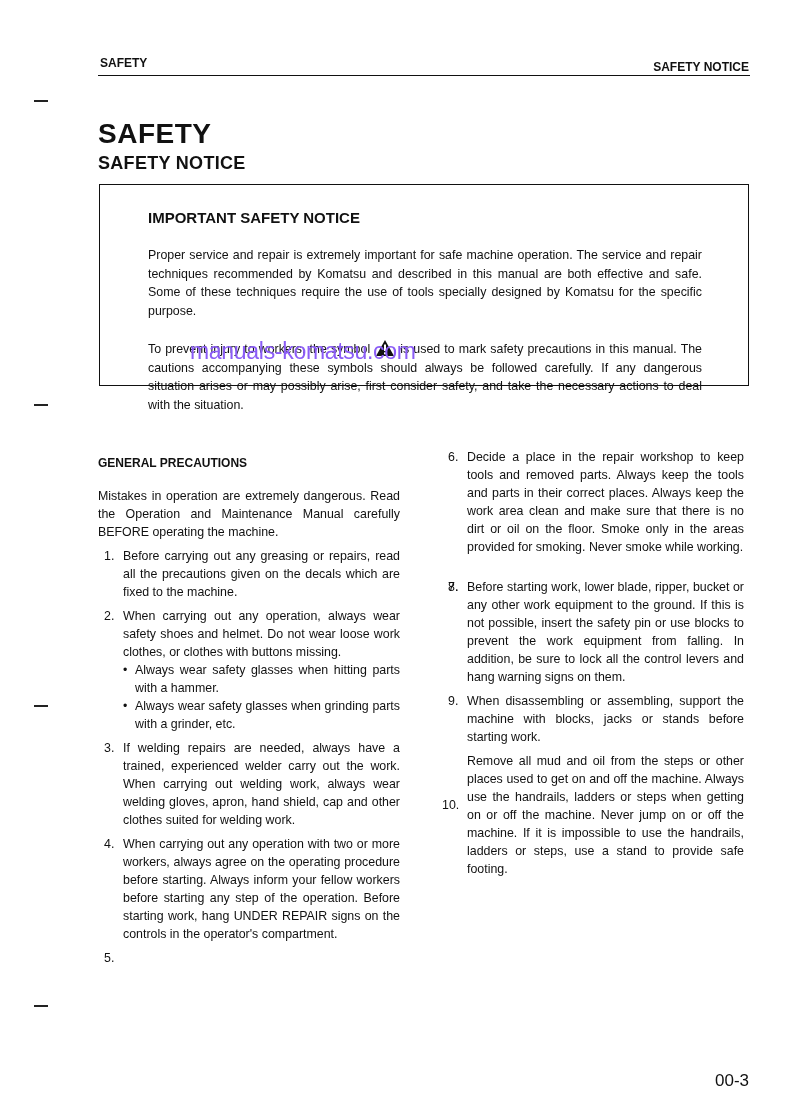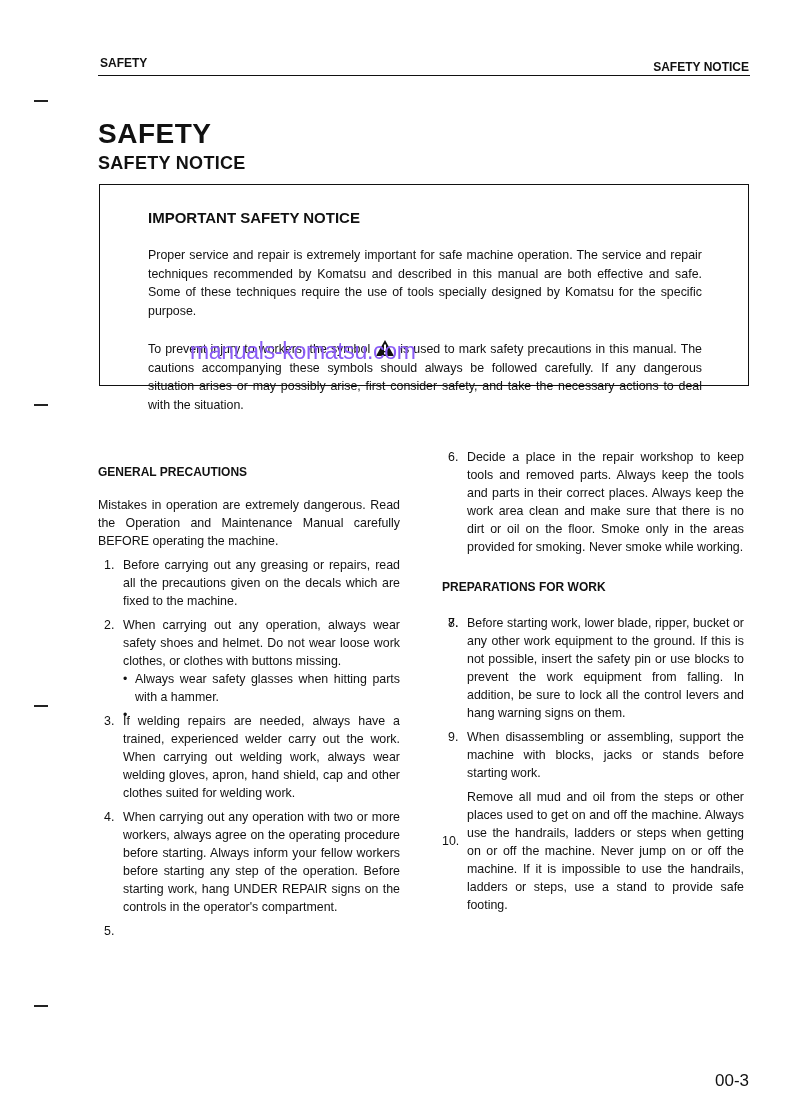--- a/index.html
+++ b/index.html
@@ -22,21 +22,21 @@
     .notice-p1 { top: 61px; }
     .notice-p2 { top: 155px; }
     .warn-icon { display: inline-block; width: 18px; height: 16px; vertical-align: -3px; margin: 0 2px; }
     .watermark {
       position: absolute; left: 190px; top: 340px; font-size: 23px; color: #8b5cf6;
       letter-spacing: -0.3px; line-height: 1;
     }
     .col { position: absolute; width: 302px; font-size: 12.4px; line-height: 18px; }
     .col-left { left: 98px; top: 446px; }
     .col-right { left: 442px; top: 448px; }
-    .sec-heading { font-size: 12px; font-weight: bold; margin: 17px 0 15px 0; }
+    .sec-heading { font-size: 12px; font-weight: bold; margin: 8px 0 15px 0; }
     .intro { text-align: justify; margin: 0 0 6px 0; }
     .item { position: relative; padding-left: 25px; text-align: justify; margin: 0 0 6px 0; }
     .item .num { position: absolute; left: 6px; top: 0; }
     .item .num.wide { left: 0; margin-top: 44px; }
     .bullet { position: relative; padding-left: 12px; text-align: justify; }
     .bullet .dot { position: absolute; left: 0; top: 0; }
     .page-number { position: absolute; right: 44px; top: 1071px; font-size: 17px; }
   </style>
 </head>
 <body>
@@ -78,20 +78,21 @@
 
   <div class="item">
     <span class="num">2.</span>
     <span>When carrying out any operation, always wear safety shoes and helmet. Do not wear loose work clothes, or clothes with buttons missing.</span>
     <div class="bullet">
       <span class="dot">•</span>
       <span>Always wear safety glasses when hitting parts with a hammer.</span>
     </div>
     <div class="bullet">
       <span class="dot">•</span>
+      <span>Always wear safety glasses when grinding parts with a grinder, etc.</span>
     </div>
   </div>
 
   <div class="item">
     <span class="num">3.</span>
     <span>If welding repairs are needed, always have a trained, experienced welder carry out the work. When carrying out welding work, always wear welding gloves, apron, hand shield, cap and other clothes suited for welding work.</span>
   </div>
 
   <div class="item">
     <span class="num">4.</span>
@@ -102,21 +103,20 @@
     <span class="num">5.</span>
   </div>
 </div>
 
 <div class="col col-right">
   <div class="item" style="margin-bottom:22px">
     <span class="num">6.</span>
     <span>Decide a place in the repair workshop to keep tools and removed parts. Always keep the tools and parts in their correct places. Always keep the work area clean and make sure that there is no dirt or oil on the floor. Smoke only in the areas provided for smoking. Never smoke while working.</span>
   </div>
 
-  <div class="sec-heading" style="margin-bottom:18px">PREPARATIONS FOR WORK</div>
 
   <div class="item">
     <span class="num">7.</span>
   </div>
 
   <div class="item">
     <span class="num">8.</span>
     <span>Before starting work, lower blade, ripper, bucket or any other work equipment to the ground. If this is not possible, insert the safety pin or use blocks to prevent the work equipment from falling. In addition, be sure to lock all the control levers and hang warning signs on them.</span>
   </div>
 

